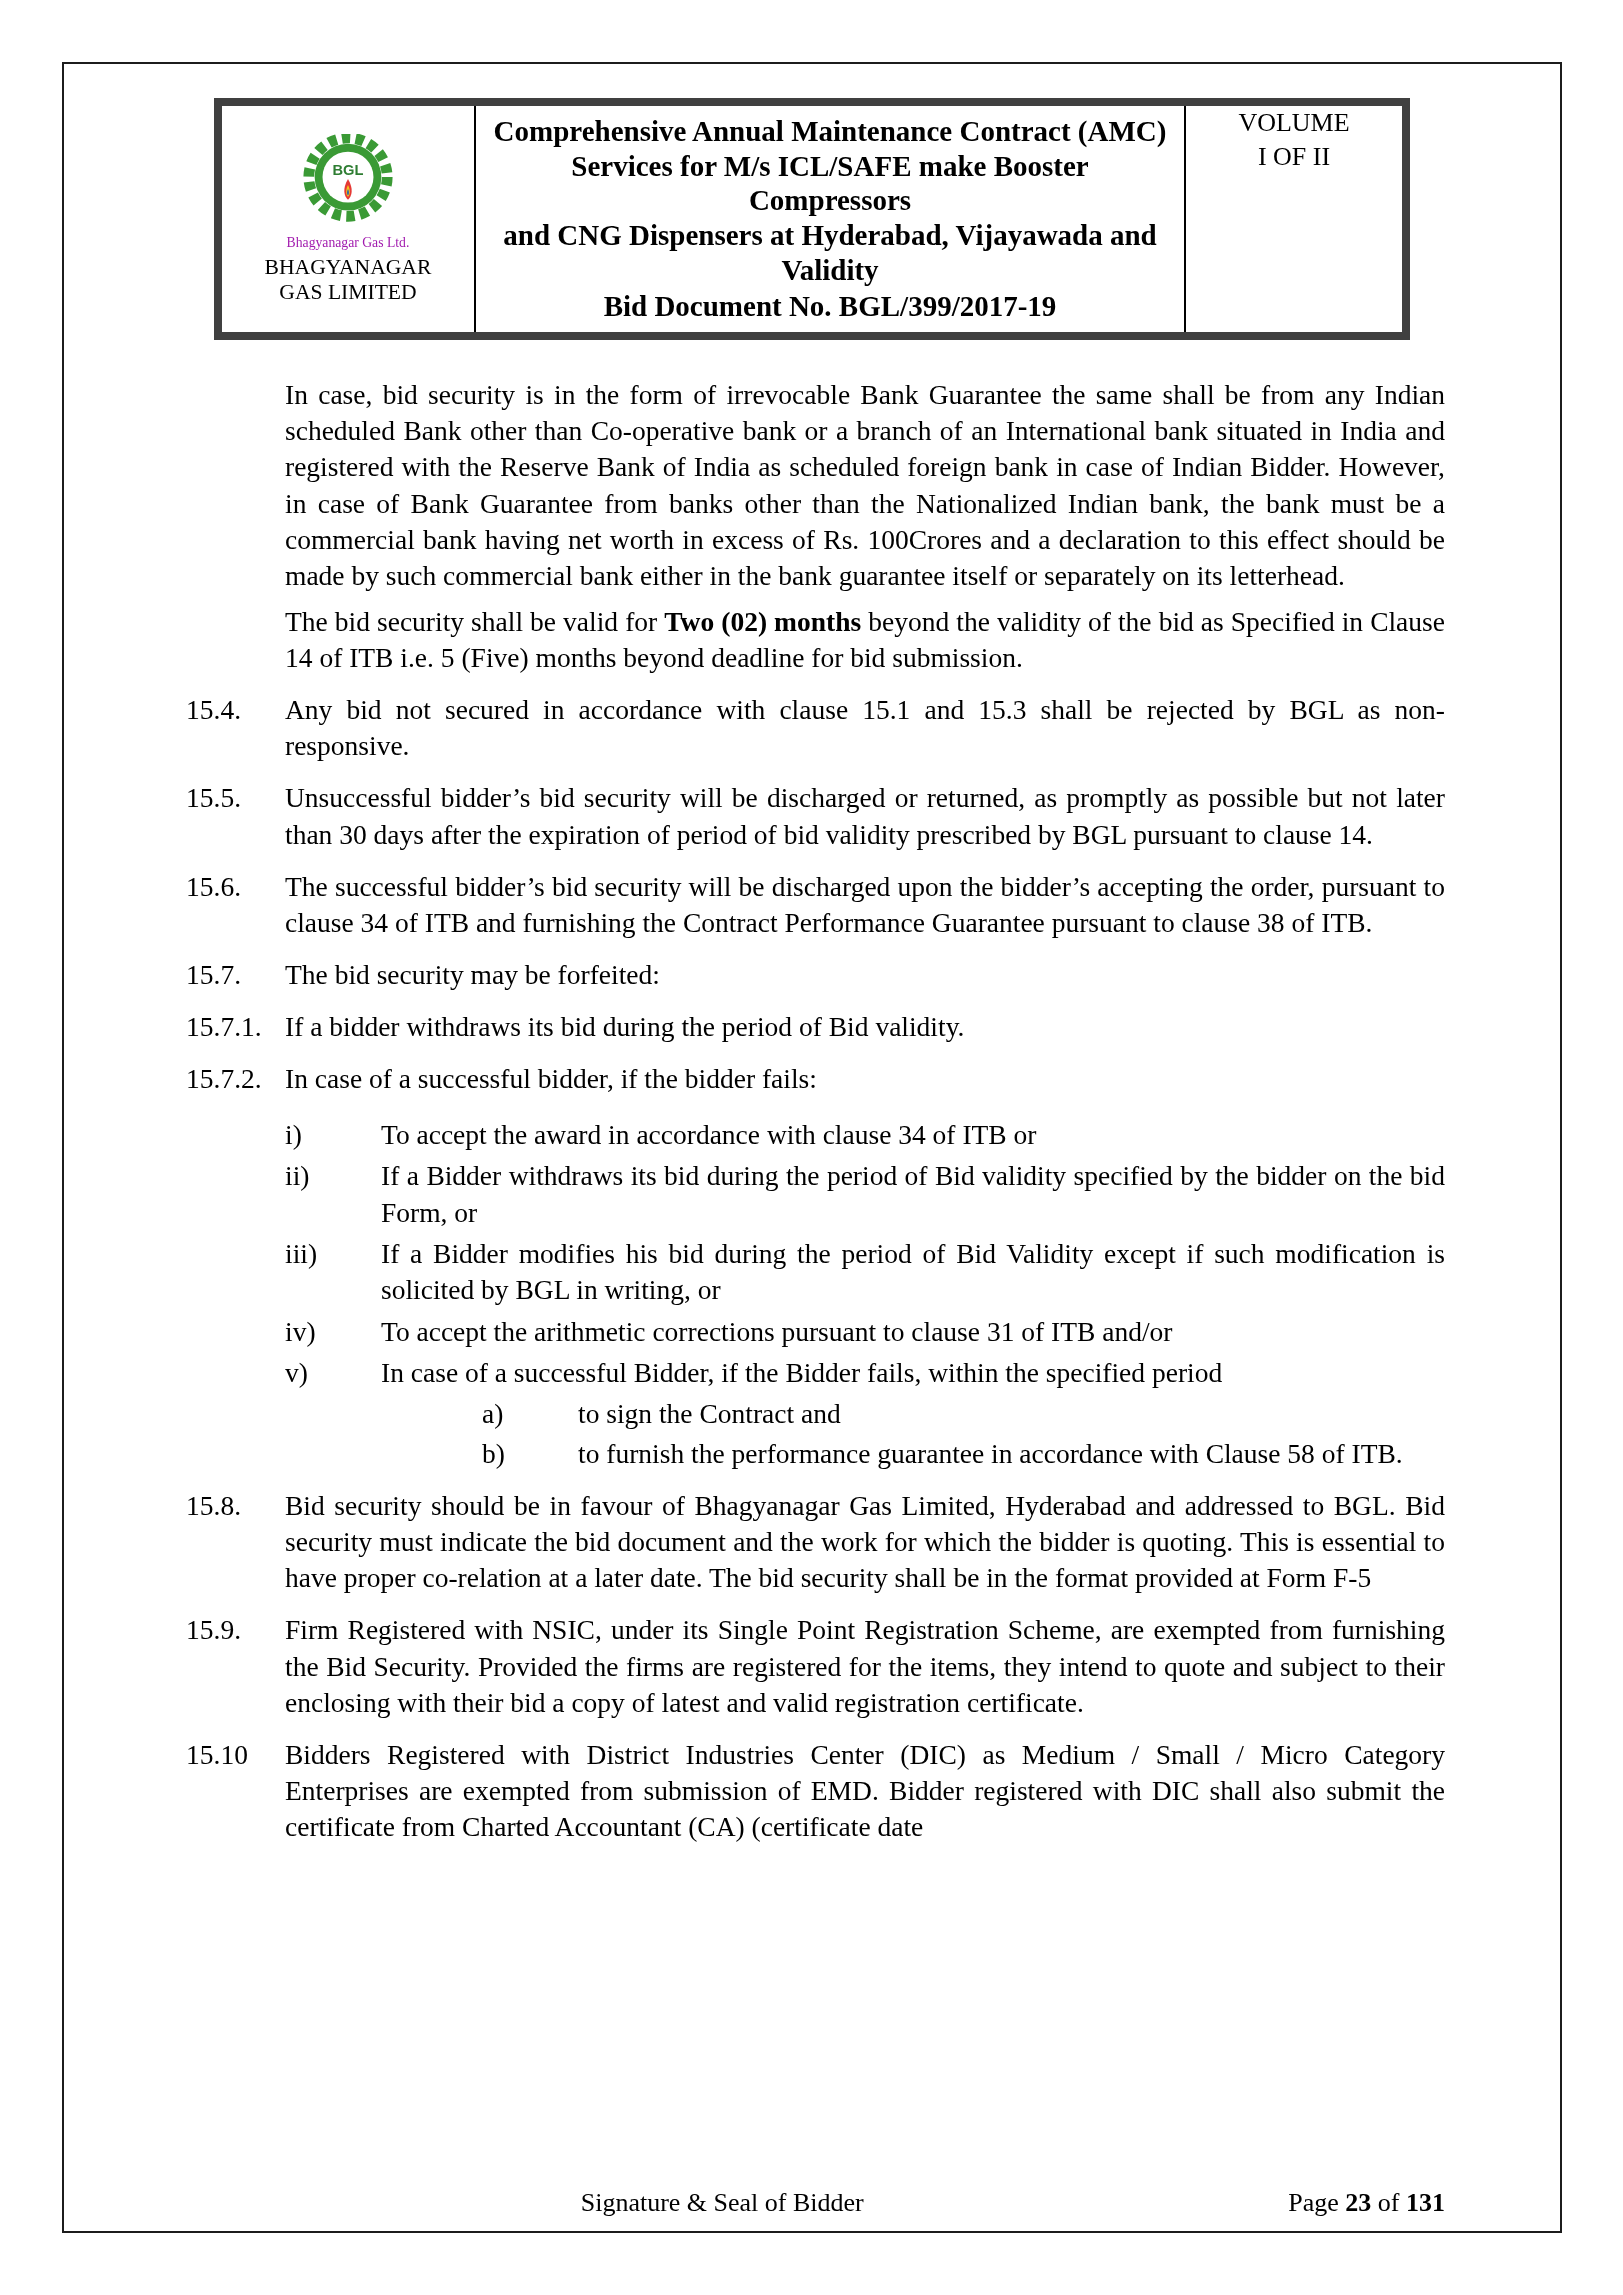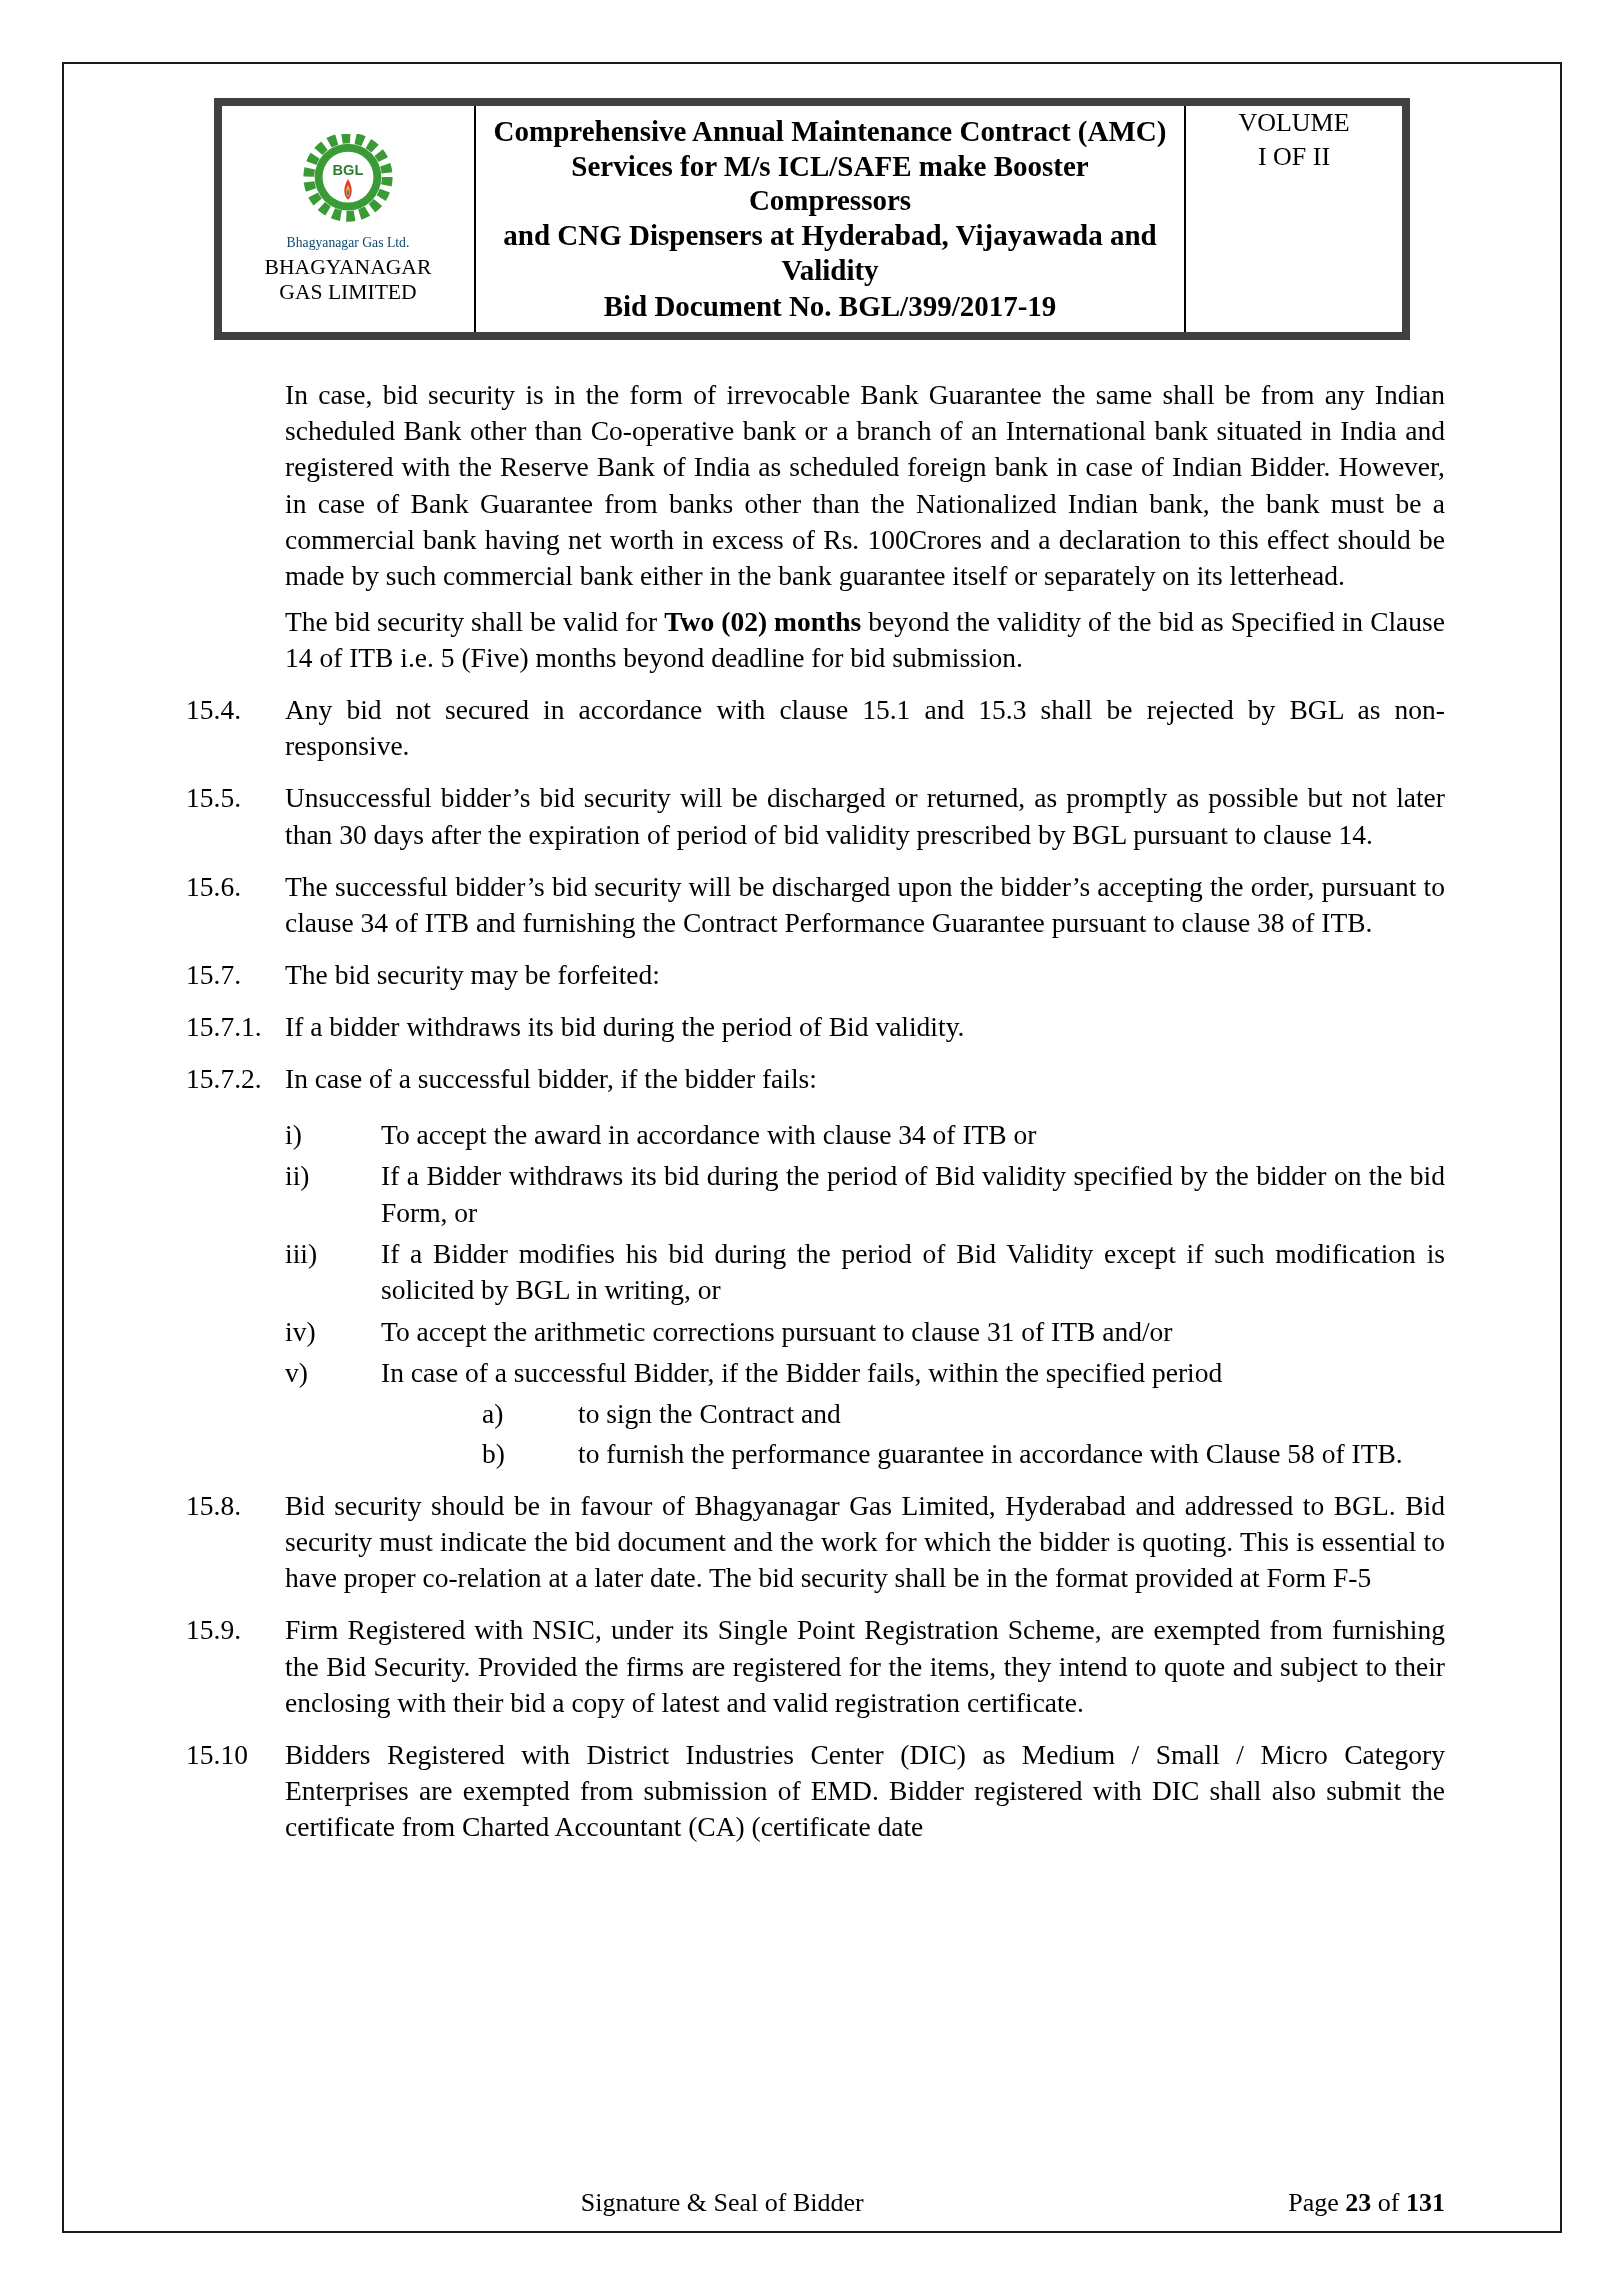--- a/index.html
+++ b/index.html
@@ -26,21 +26,21 @@
     box-sizing:border-box;
   }
   .hcell { border-right:2px solid #000; box-sizing:border-box; }
   .hcell:last-child { border-right:none; }
   .logo-cell {
     width:254px;
     display:flex; flex-direction:column;
     align-items:center; justify-content:center;
     padding:7.9px 5.2px;
   }
-  .logo-brand { color:#0c4a6e; font-size:13.7px; margin-top:1.3px; font-family:"Liberation Serif", serif; }
+  .logo-brand { color:#a21caf; font-size:13.7px; margin-top:1.3px; font-family:"Liberation Serif", serif; }
   .logo-company { font-size:21.6px; line-height:1.15; text-align:center; margin-top:3.9px; }
   .title-cell {
     flex:1;
     text-align:center;
     font-weight:bold;
     font-size:29px;
     line-height:1.2;
     padding:7.9px 17px;
   }
   .title-cell .bid-doc { margin-top:1.3px; }

